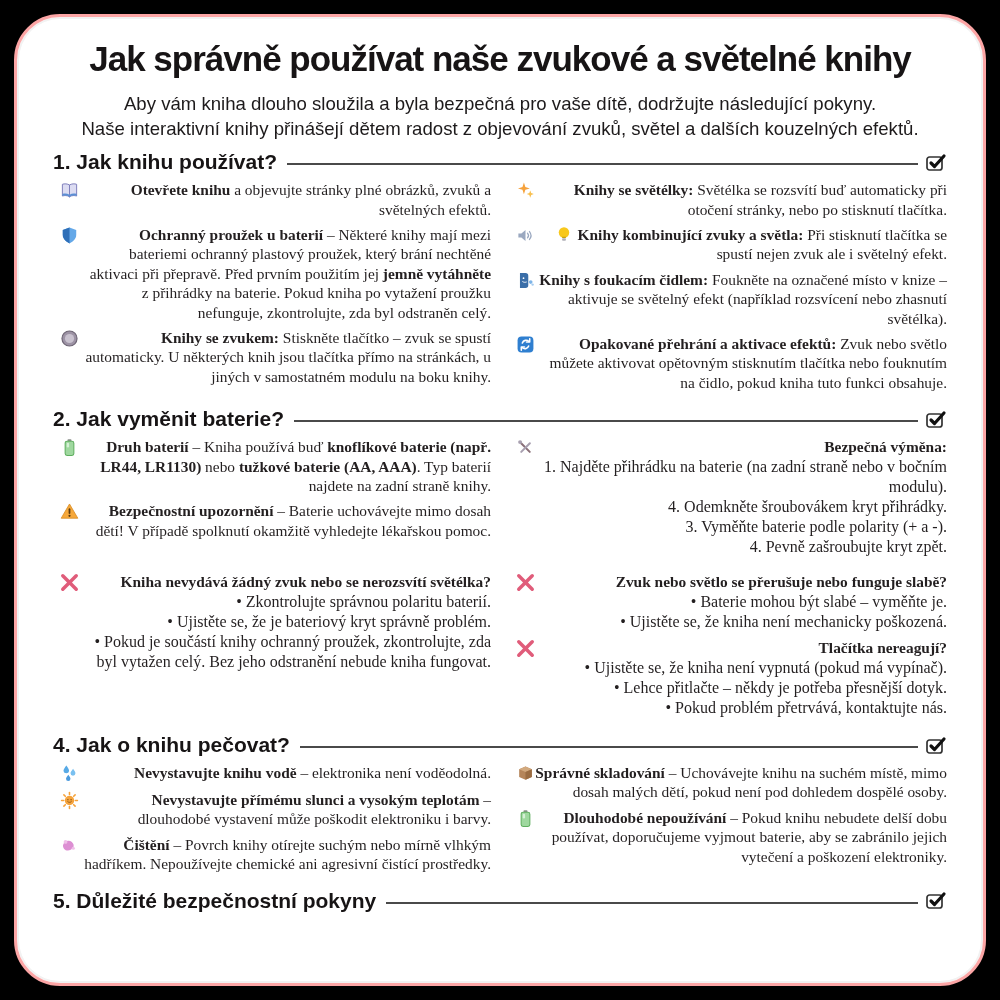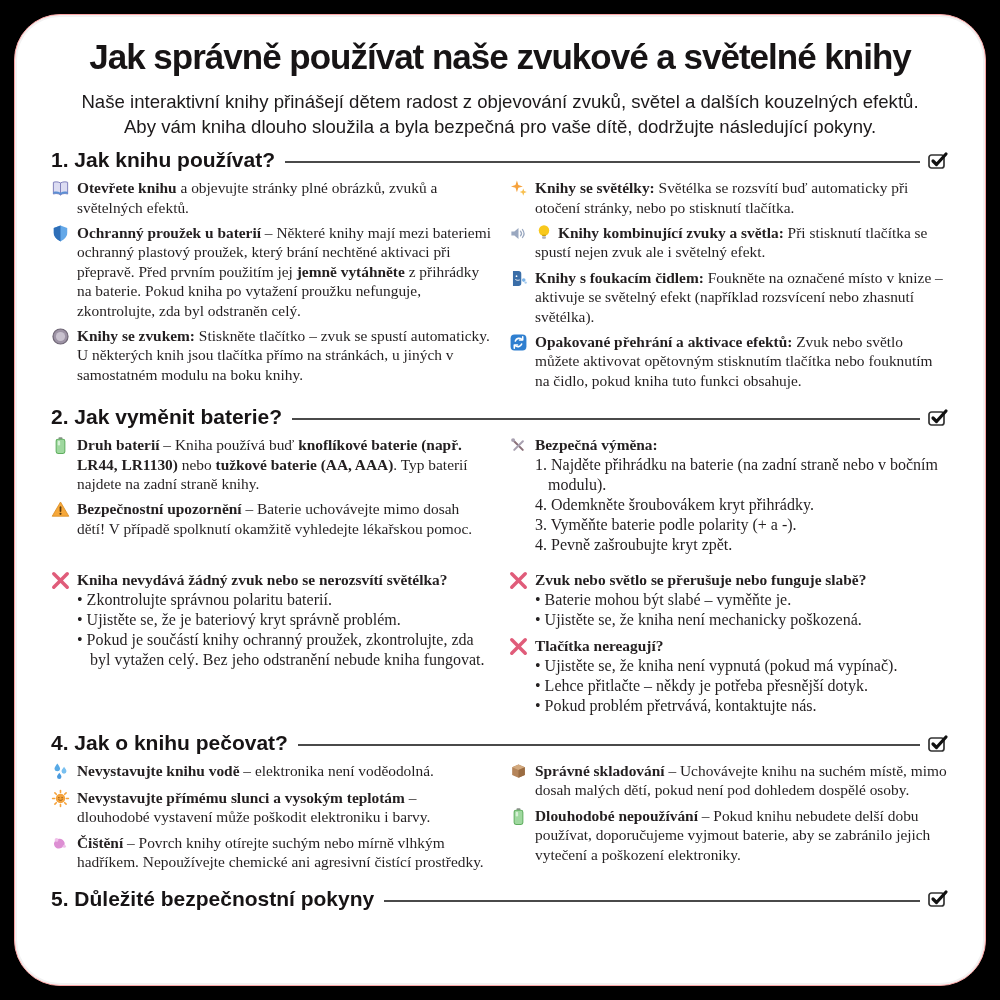--- a/index.html
+++ b/index.html
@@ -5,30 +5,30 @@
   :root { --ink:#231f20; }
   * { margin:0; padding:0; box-sizing:border-box; }
   html,body { width:1000px; height:1000px; }
   body {
     background:#000;
     font-family:"Liberation Sans","DejaVu Sans",sans-serif;
     color:var(--ink);
   }
   .card {
     position:absolute; left:14px; top:14px; width:972px; height:972px;
-    background:#fff; border-radius:46px; border:1px solid #fca5a5;
+    background:#fff; border-radius:46px; border:3px solid #fca5a5;
     box-shadow:inset 0 0 0 2px #f2f2f2;
     padding:14px 36px 10px 36px; overflow:hidden;
   }
   .title {
     text-align:center; font-size:35px; font-weight:700; letter-spacing:-1px;
     margin-top:8px; margin-bottom:12px; color:#171415;
   }
   .intro { text-align:center; font-size:18.6px; line-height:1.35; color:#1d1a1b; }
-  .sections { margin-top:4px; }
+  .sections { margin-top:4px;text-align:right; }
   .section { margin-top:9px; }
   .sec-head { display:flex; align-items:center; }
   .sec-title { font-size:21px; font-weight:700; white-space:nowrap; color:#171415; }
   .sec-rule { flex:1; border-top:2px solid #4a4a4a; margin:4px 8px 0 10px; }
   .checkbox { width:21px; height:19px; display:inline-block; flex:0 0 auto; }
   .cols { display:flex; gap:18px; margin-top:6px; }
   .col { width:441px; }
   .item { display:flex; margin-bottom:6px; }
   .icon-cell { flex:0 0 26px; padding-top:1px; }
   .icon { display:inline-block; width:19px; height:19px; vertical-align:-3px; }
@@ -39,22 +39,22 @@
   .item-text { font-size:15.4px; line-height:1.26; }
   .item-text b { font-weight:700; }
   .sub-line { font-size:16px; line-height:1.26; padding-left:13px; text-indent:-13px; }
 </style>
 </head>
 <body>
 
 <div class="card">
   <h1 class="title">Jak správně používat naše zvukové a světelné knihy</h1>
   <div class="intro">
+    <div>Aby vám kniha dlouho sloužila a byla bezpečná pro vaše dítě, dodržujte následující pokyny.</div>
     <div>Naše interaktivní knihy přinášejí dětem radost z objevování zvuků, světel a dalších kouzelných efektů.</div>
-    <div>Aby vám kniha dlouho sloužila a byla bezpečná pro vaše dítě, dodržujte následující pokyny.</div>
   </div>
   <div class="sections" id="sections">
       <section class="section">
         <div class="sec-head">
           <h2 class="sec-title">1. Jak knihu používat?</h2>
           <div class="sec-rule"></div>
           <span class="checkbox"><svg viewBox="0 0 21 19">
               <rect x="1" y="4" width="15" height="13" rx="2.5" fill="#fff" stroke="#333" stroke-width="1.7"></rect>
               <path d="M5 10l3.5 3.5L18 3" stroke="#111" stroke-width="3.2" fill="none" stroke-linecap="round" stroke-linejoin="round"></path>
             </svg></span>

